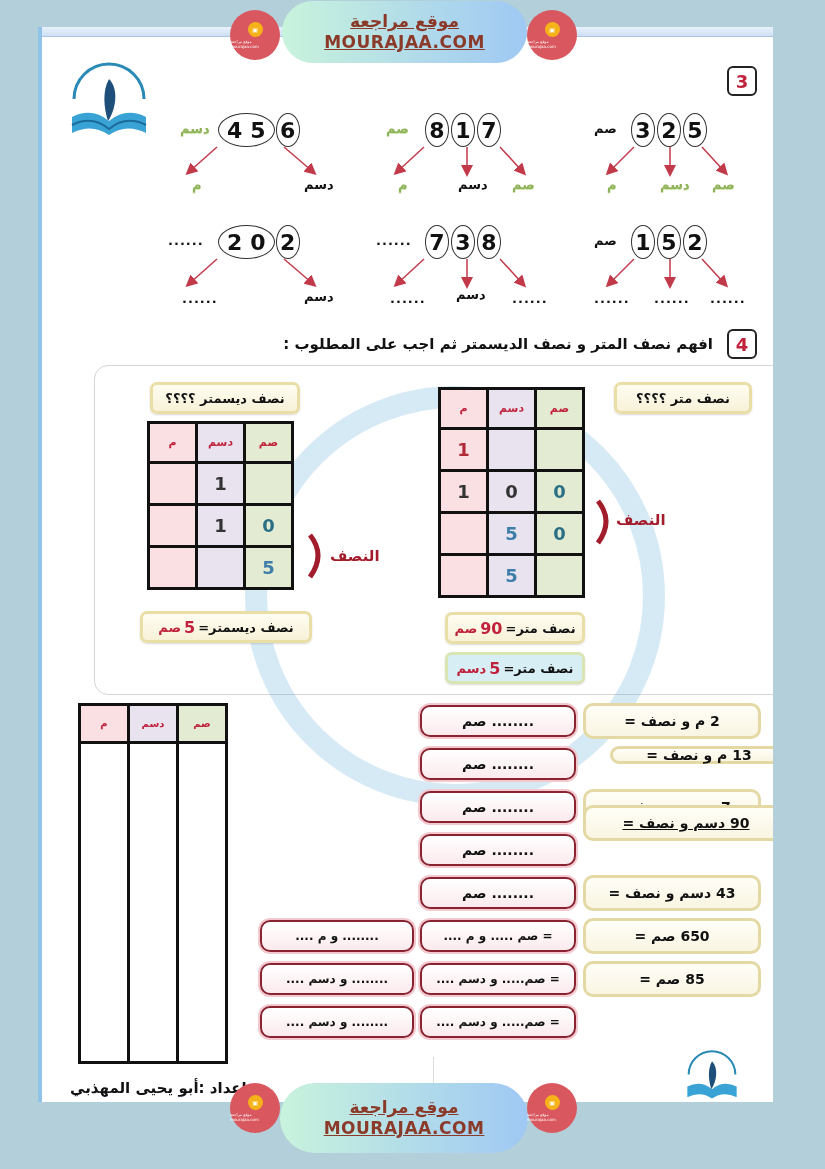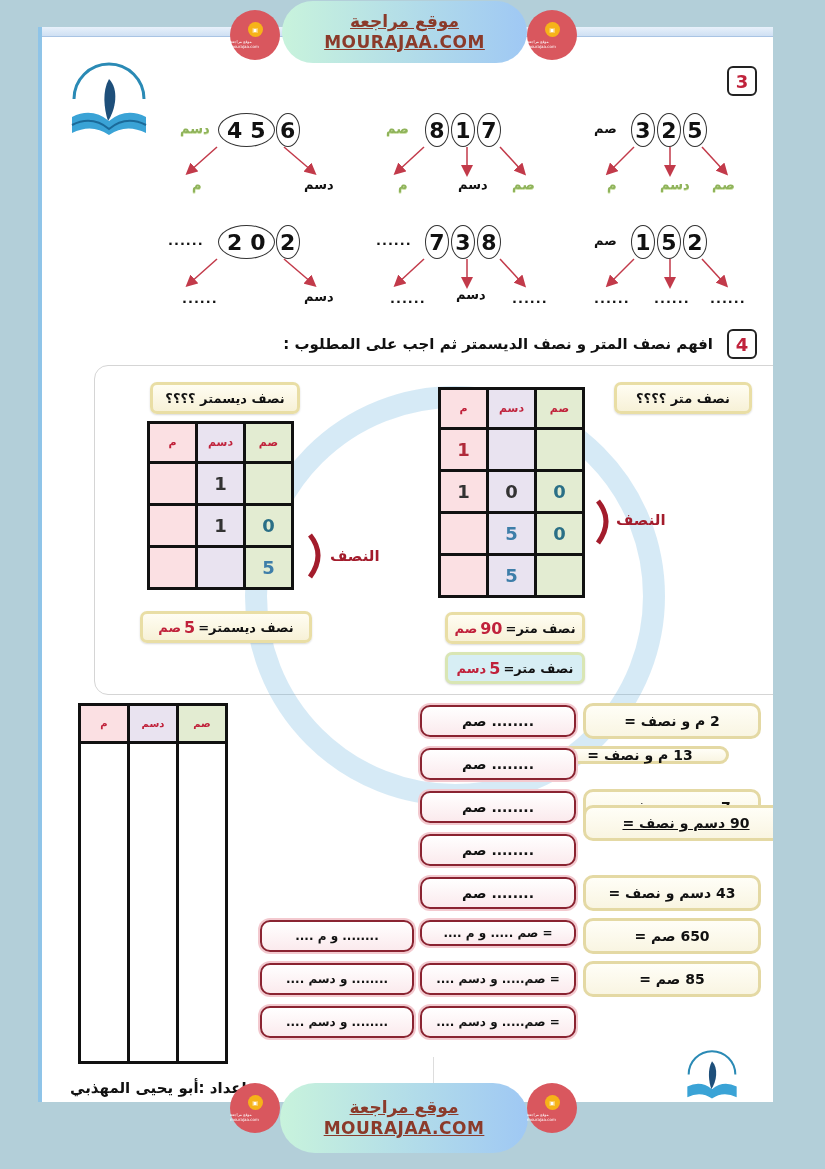--- a/index.html
+++ b/index.html
@@ -253,31 +253,31 @@
     <tr class="body">
           <td></td>
           <td></td>
           <td></td>
         </tr>
   </tbody>
     </table>
 
   <div class="eqbox eq-y" style="left:541px;top:676px;width:178px;height:36px;">2 م و نصف  =</div>
   <div class="eqbox eq-r" style="left:378px;top:678px;width:156px;height:32px;">........ صم</div>
-  <div class="eqbox eq-y" style="left:509px;top:719px;width:178px;height:18px;">13 م و نصف  =</div>
+  <div class="eqbox eq-y" style="left:568px;top:719px;width:178px;height:18px;">13 م و نصف  =</div>
   <div class="eqbox eq-r" style="left:378px;top:721px;width:156px;height:32px;">........ صم</div>
   <div class="eqbox eq-y" style="left:541px;top:762px;width:178px;height:36px;">7 دسم و نصف  =</div>
   <div class="eqbox eq-r" style="left:378px;top:764px;width:156px;height:32px;">........ صم</div>
   <div class="eqbox eq-y" style="left:541px;top:778px;width:206px;height:36px;text-decoration:underline;">90 دسم و نصف  =</div>
   <div class="eqbox eq-r" style="left:378px;top:807px;width:156px;height:32px;">........ صم</div>
   <div class="eqbox eq-y" style="left:541px;top:848px;width:178px;height:36px;">43 دسم و نصف  =</div>
   <div class="eqbox eq-r" style="left:378px;top:850px;width:156px;height:32px;">........ صم</div>
 
   <div class="eqbox eq-y" style="left:541px;top:891px;width:178px;height:36px;">650 صم =</div>
-  <div class="eqbox eq-r" style="left:378px;top:893px;width:156px;height:26px;font-size:12px;">= صم ..... و م ....</div>
+  <div class="eqbox eq-r" style="left:378px;top:893px;width:156px;height:32px;font-size:12px;">= صم ..... و م ....</div>
   <div class="eqbox eq-r" style="left:218px;top:893px;width:154px;height:32px;font-size:12px;">........ و م ....</div>
 
   <div class="eqbox eq-y" style="left:541px;top:934px;width:178px;height:36px;">85 صم =</div>
   <div class="eqbox eq-r" style="left:378px;top:936px;width:156px;height:32px;font-size:12px;">= صم..... و دسم ....</div>
   <div class="eqbox eq-r" style="left:218px;top:936px;width:154px;height:32px;font-size:12px;">........ و دسم ....</div>
 
   <div class="eqbox eq-r" style="left:378px;top:979px;width:156px;height:32px;font-size:12px;">= صم..... و دسم ....</div>
   <div class="eqbox eq-r" style="left:218px;top:979px;width:154px;height:32px;font-size:12px;">........ و دسم ....</div>
 
   <div class="abs" style="left:356px;top:1030px;width:36px;height:40px;border-right:1px solid #ddd;font-weight:bold;font-size:14px;color:#333;display:flex;align-items:flex-end;justify-content:center;">2</div>

